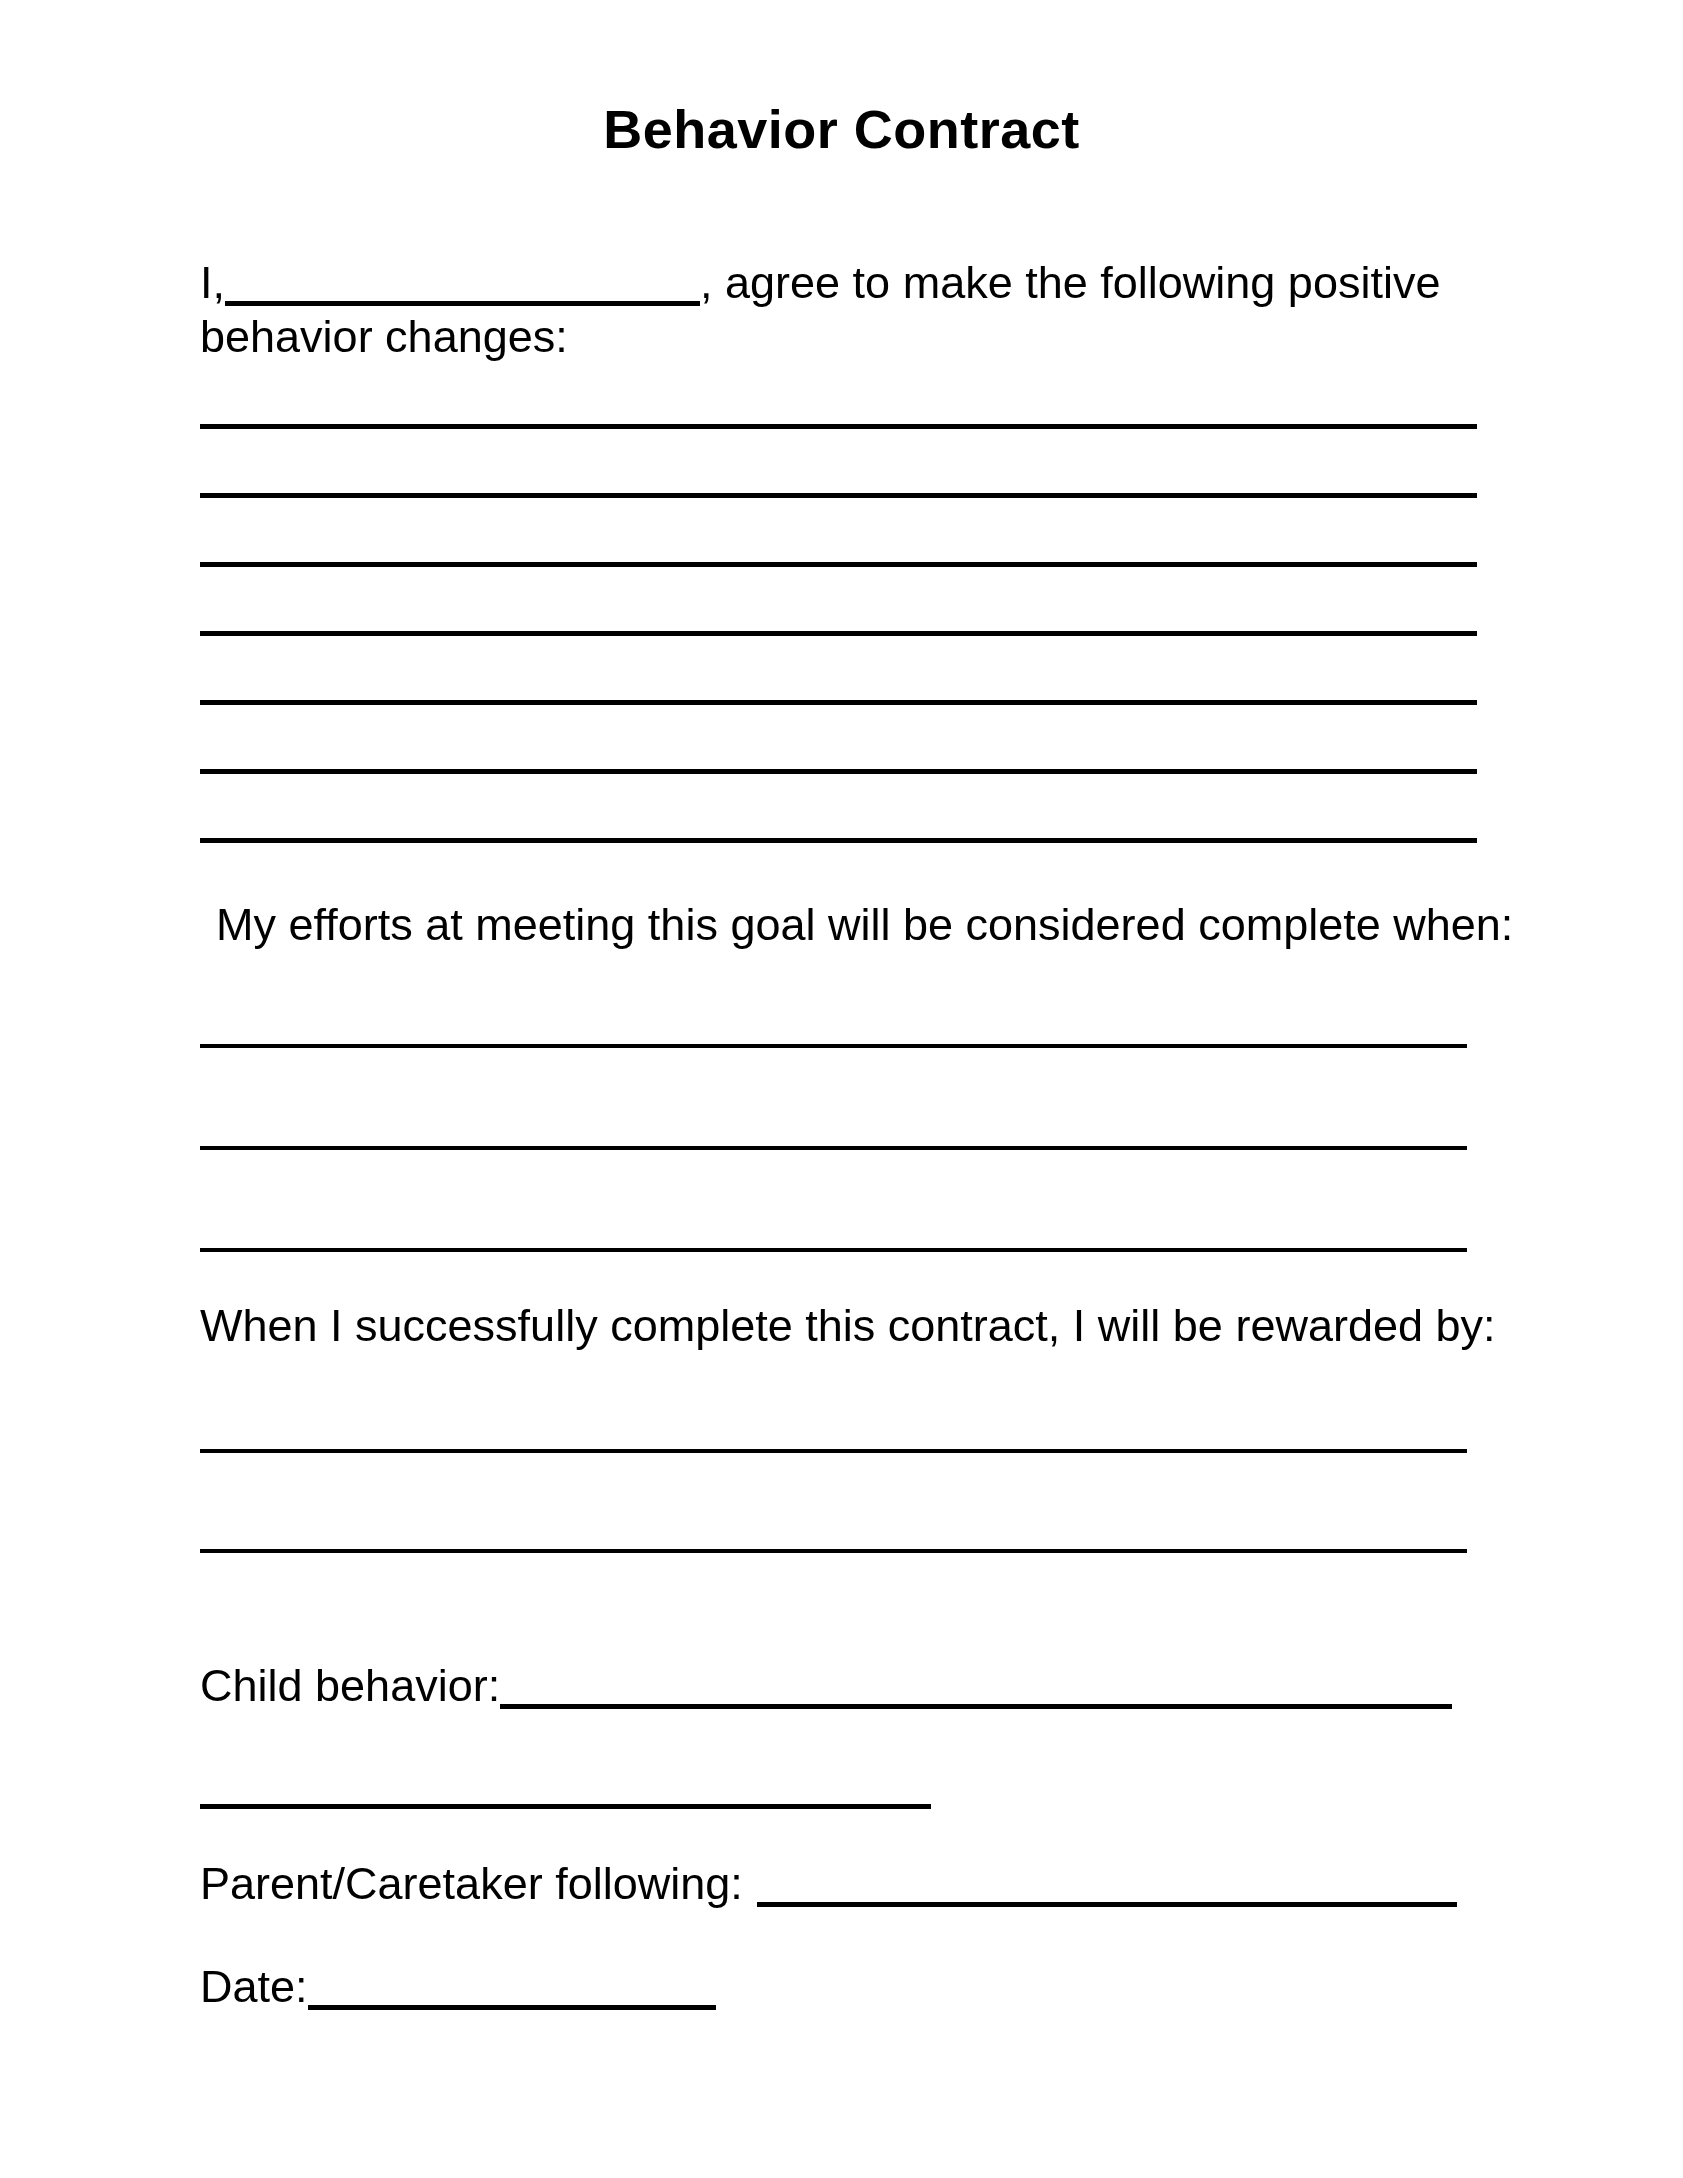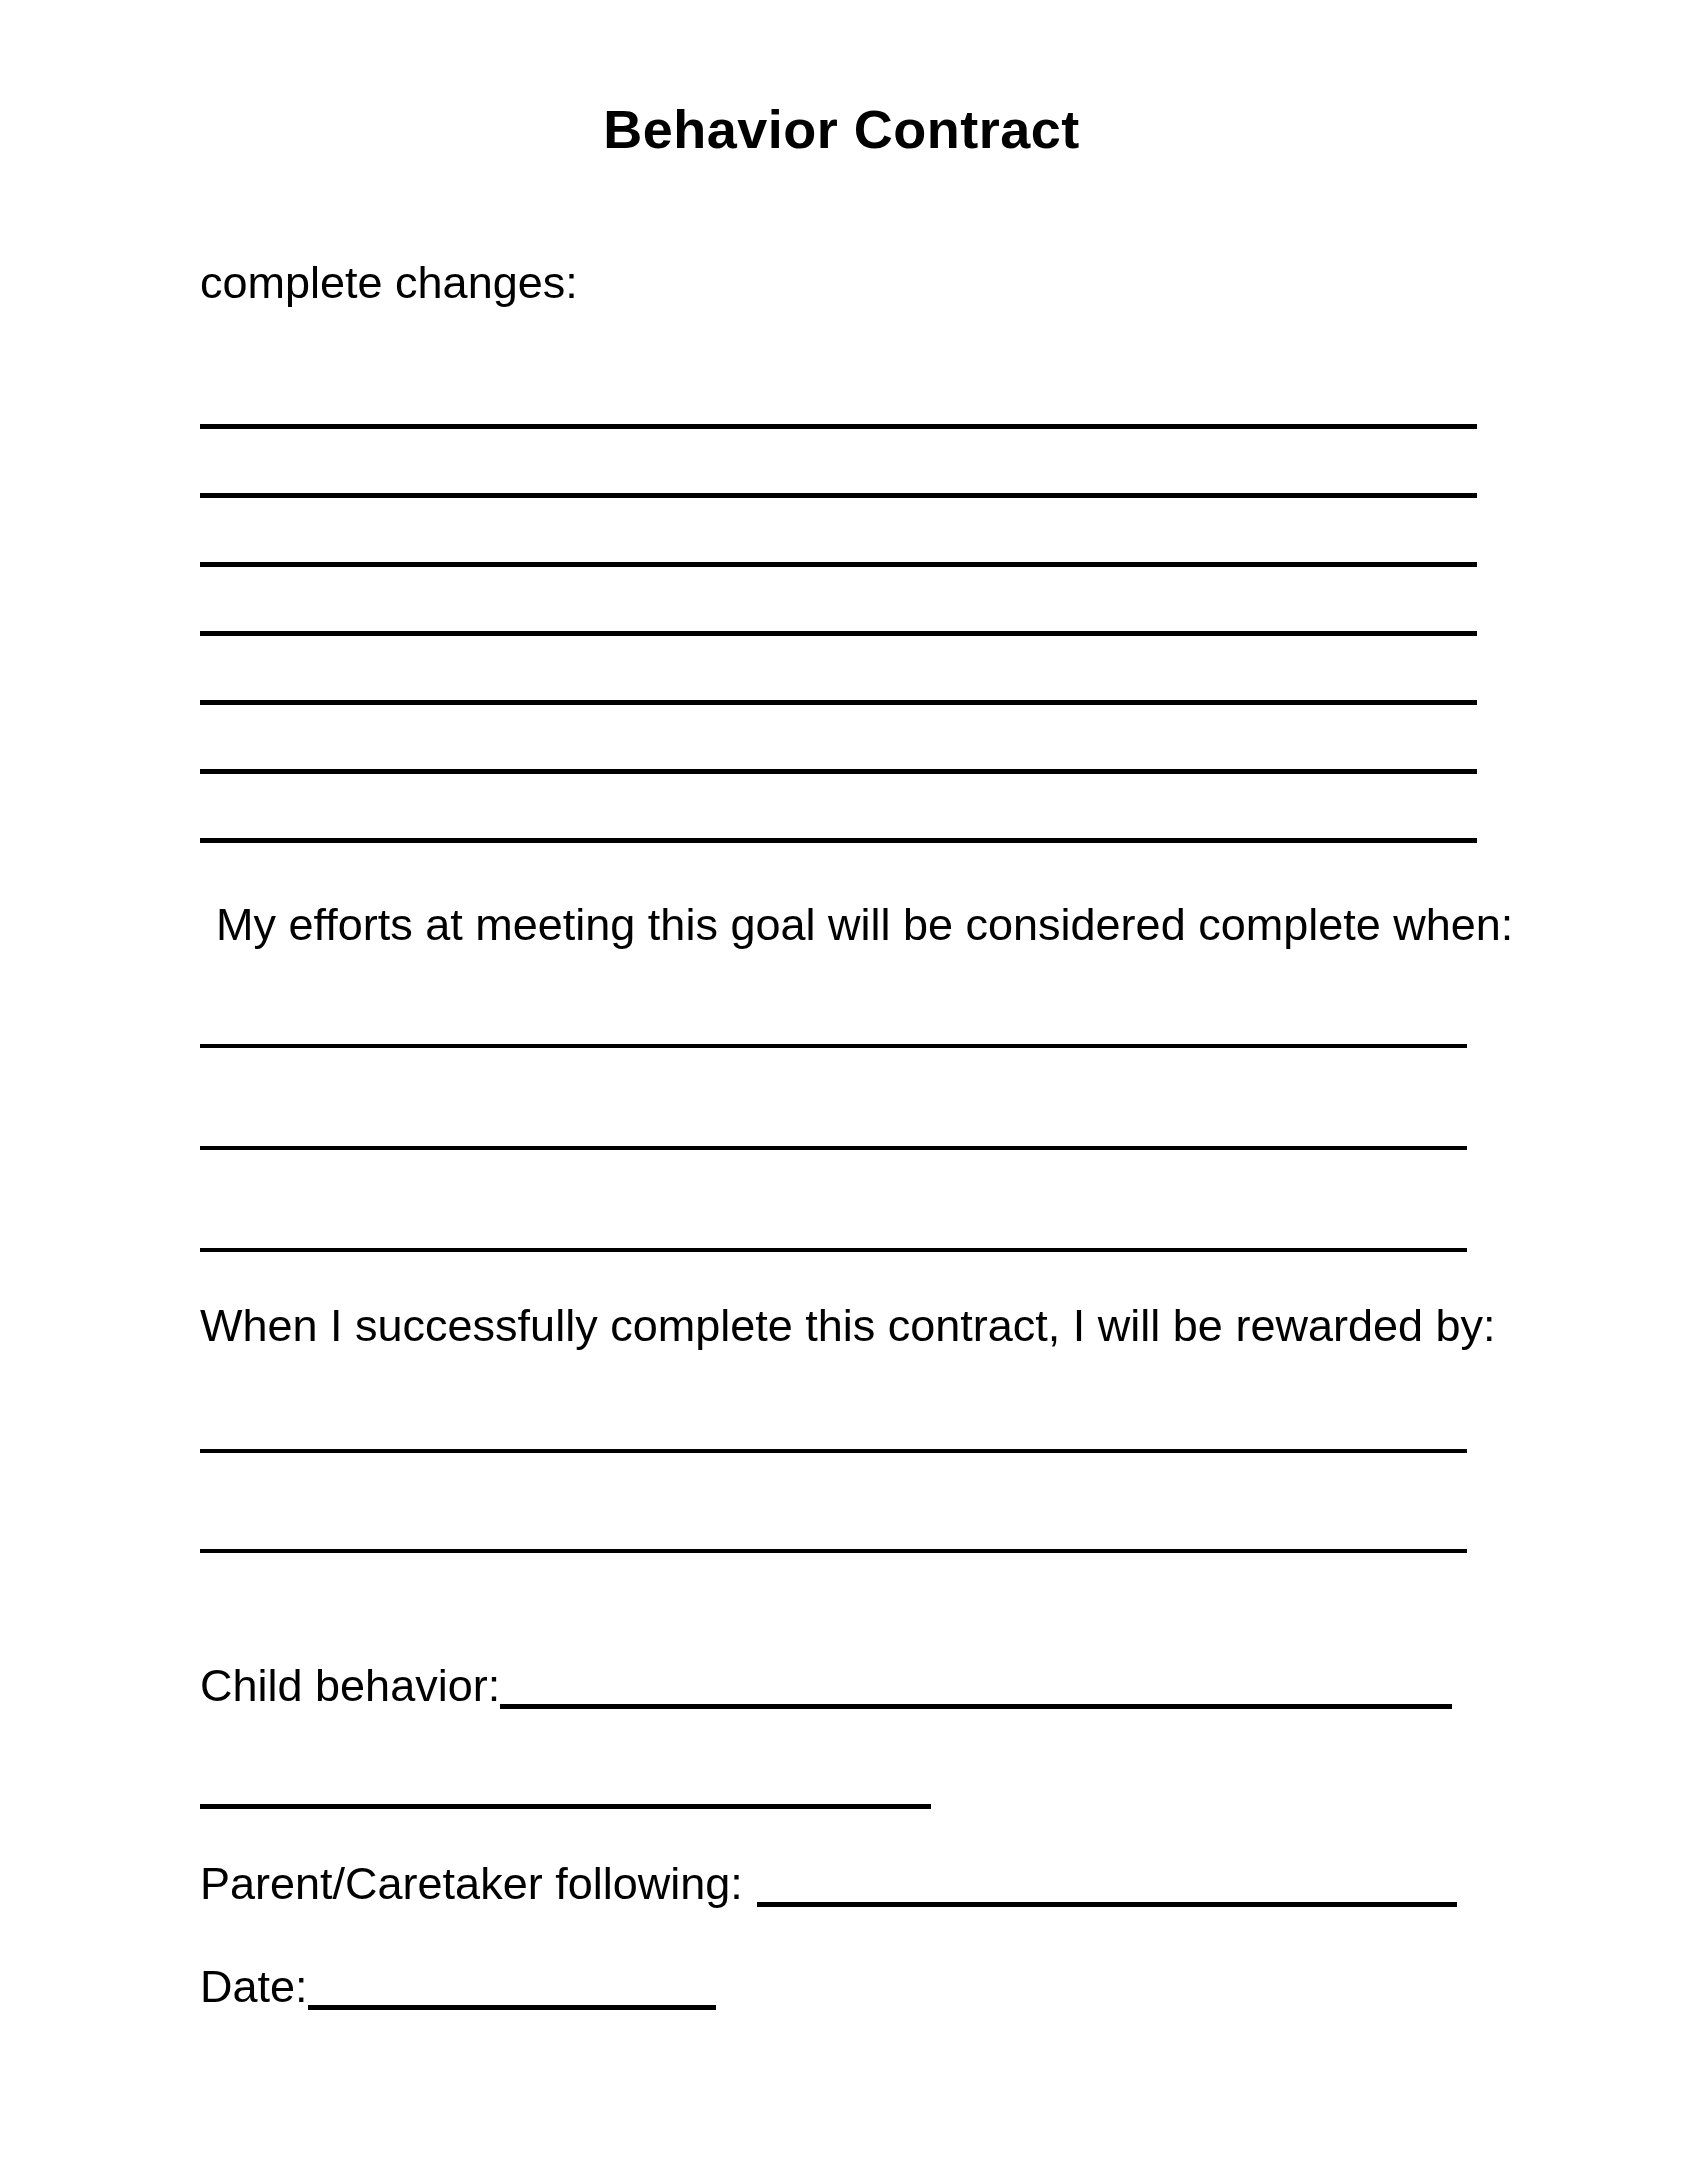--- a/index.html
+++ b/index.html
@@ -63,21 +63,22 @@
   .sig-date    { top: 1960px; }
 </style>
 </head>
 <body>
 
 <div class="page" style="--bg-color: #ffffff; --text-color: #000000; --line-color: #000000;">
 
   <h1 class="title">Behavior Contract</h1>
 
   <div class="intro body-text">
-    <div class="intro-line2">complete changes:</div>
+    <div class="intro-line1"><span>I,</span><span class="fill intro-fill"></span><span>, agree to make the following positive</span></div>
+    <div class="intro-line2">behavior changes:</div>
   </div>
 
   <div class="lines lines-goal">
       <div class="blank-line"></div>
       <div class="blank-line"></div>
       <div class="blank-line"></div>
       <div class="blank-line"></div>
       <div class="blank-line"></div>
       <div class="blank-line"></div>
       <div class="blank-line"></div>

